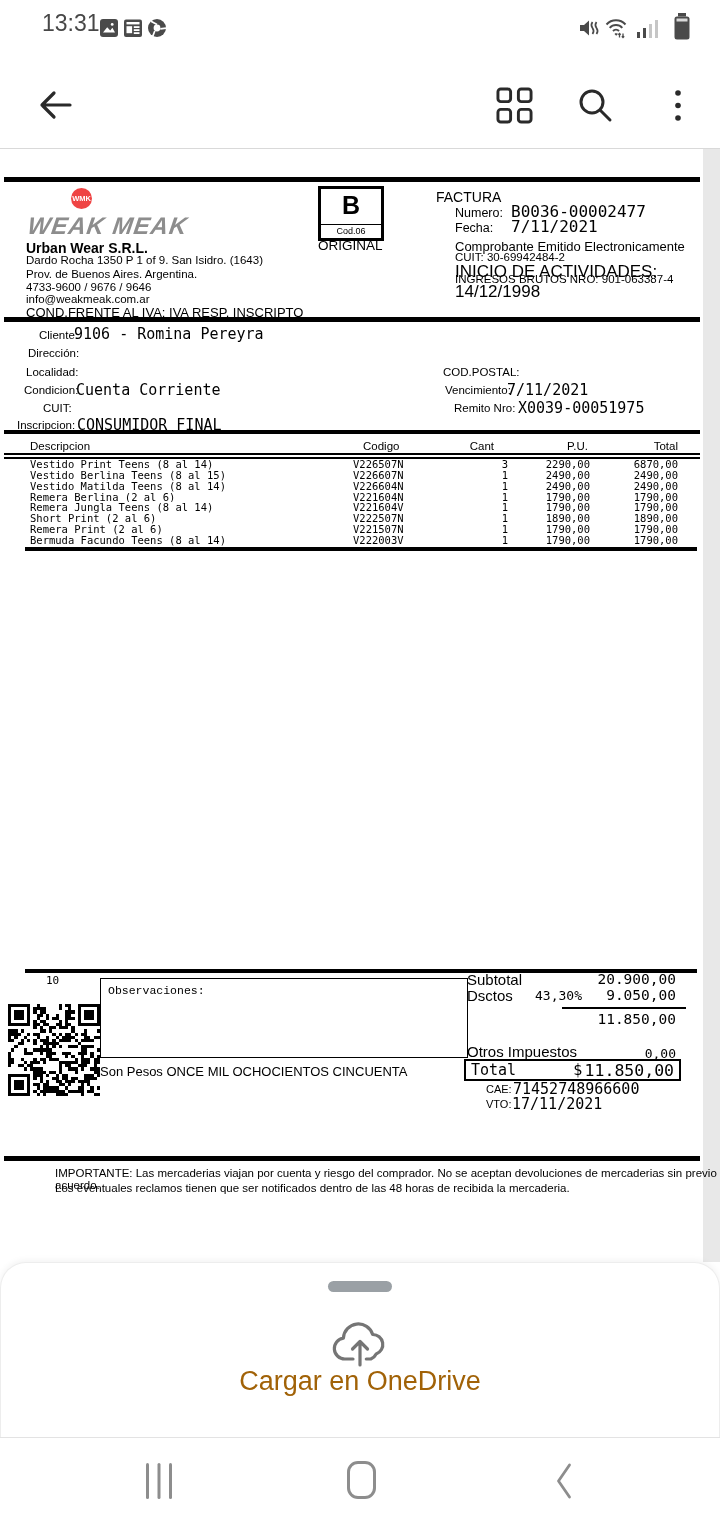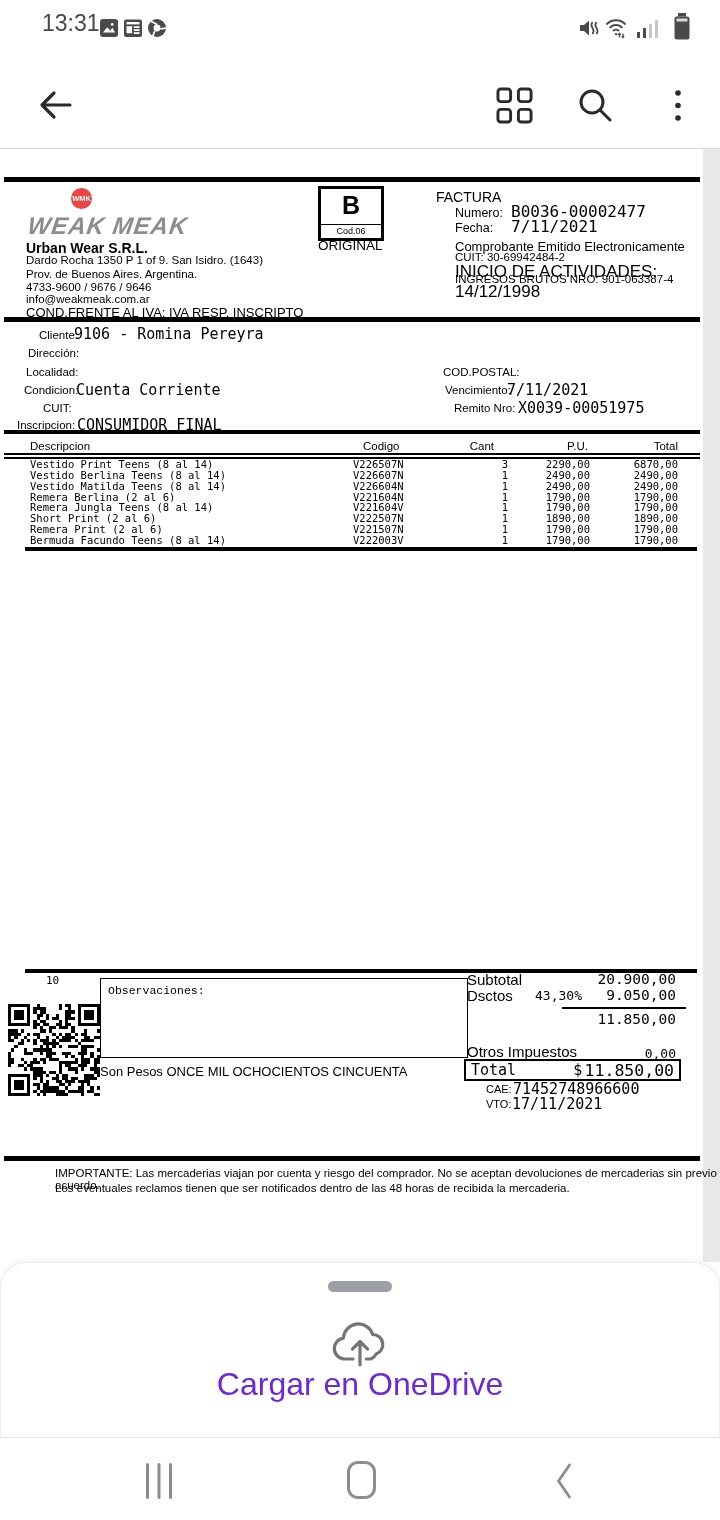--- a/index.html
+++ b/index.html
@@ -47,21 +47,21 @@
              display:flex;align-items:center;font-family:"DejaVu Sans Mono",monospace;background:#fff}
   .total-box .tl{font-size:15px;padding-left:5px}
   .total-box .cur{font-size:15px;margin-left:57px}
   .total-box .tv{font-size:16.5px;margin-left:auto;padding-right:5px}
   .qr{position:absolute;left:8px;top:1004px;width:92px;height:92px}
   
   .sheet{position:absolute;left:0;top:1262px;width:720px;height:175px;background:#fff;
          border-radius:26px 26px 0 0;border:1px solid #ededed;border-bottom:none;box-sizing:border-box;
          box-shadow:0 -2px 6px rgba(0,0,0,0.05)}
   .handle{position:absolute;left:328px;top:1281px;width:64px;height:11px;border-radius:5.5px;background:#9aa0a5;cursor:grab}
-  .sheet-label{position:absolute;left:0;top:1366px;width:720px;text-align:center;font-size:32px;color:#6d28d9}
+  .sheet-label{position:absolute;left:0;top:1366px;width:720px;text-align:center;font-size:27px;color:#a16207}
   
   .nav{position:absolute;left:0;top:1437px;width:720px;height:83px;background:#fff;border-top:1px solid #e3e3e3}
 </style>
 </head>
 <body>
 
 <div class="screen">
 
   <div class="abs" style="left:0;top:0;width:720px;height:56px">
     <span class="sb-time">13:31</span>
@@ -214,21 +214,21 @@
   <table class="items">
       <tbody>
         <tr>
           <td class="c-desc">Vestido Print Teens (8 al 14)</td>
           <td class="c-code">V226507N</td>
           <td class="c-qty">3</td>
           <td class="c-pu">2290,00</td>
           <td class="c-total">6870,00</td>
         </tr>
         <tr>
-          <td class="c-desc">Vestido Berlina Teens (8 al 14)</td>
+          <td class="c-desc">Vestido Berlina Teens (8 al 15)</td>
           <td class="c-code">V226607N</td>
           <td class="c-qty">1</td>
           <td class="c-pu">2490,00</td>
           <td class="c-total">2490,00</td>
         </tr>
         <tr>
           <td class="c-desc">Vestido Matilda Teens (8 al 14)</td>
           <td class="c-code">V226604N</td>
           <td class="c-qty">1</td>
           <td class="c-pu">2490,00</td>

